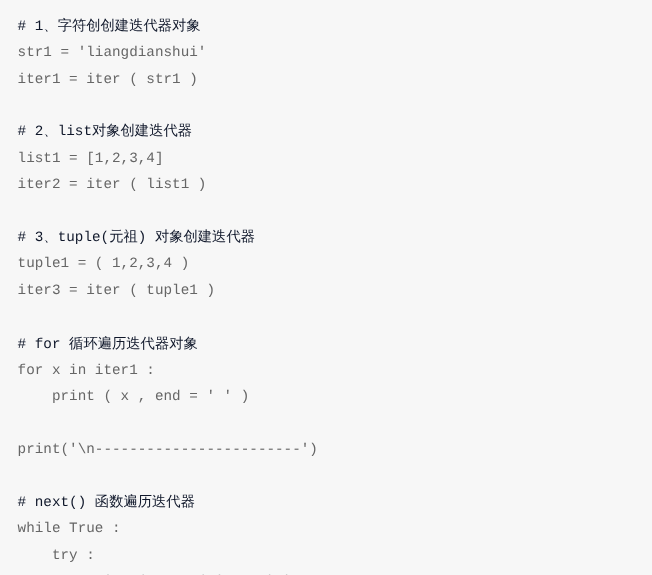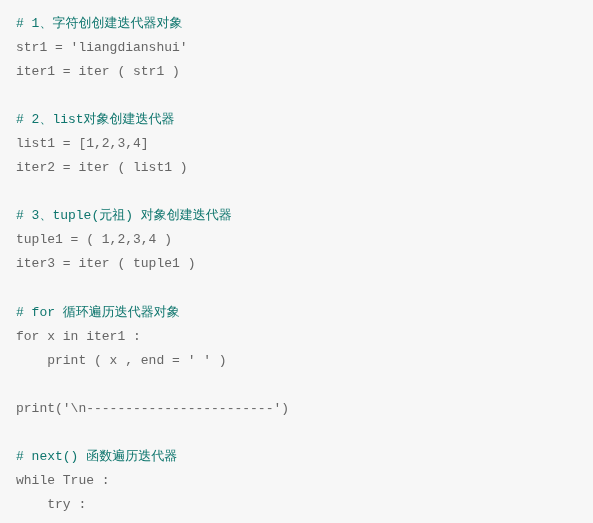--- a/index.html
+++ b/index.html
@@ -15,21 +15,21 @@
       padding: 12px 16px;
       width: 593px;
       height: 523px;
       overflow: hidden;
     }
     .code-block {
       white-space: pre;
       color: #666;
     }
     .comment {
-      color: #0f766e;
+      color: #0f172a;
     }
     .line {
       display: block;
     }
   </style>
 </head>
 <body>
 
 <div class="code-block" id="code-container"><span class="line comment"># 1、字符创创建迭代器对象</span><span class="line">str1 = 'liangdianshui'</span><span class="line">iter1 = iter ( str1 )</span><span class="line">&nbsp;</span><span class="line comment"># 2、list对象创建迭代器</span><span class="line">list1 = [1,2,3,4]</span><span class="line">iter2 = iter ( list1 )</span><span class="line">&nbsp;</span><span class="line comment"># 3、tuple(元祖) 对象创建迭代器</span><span class="line">tuple1 = ( 1,2,3,4 )</span><span class="line">iter3 = iter ( tuple1 )</span><span class="line">&nbsp;</span><span class="line comment"># for 循环遍历迭代器对象</span><span class="line">for x in iter1 :</span><span class="line">    print ( x , end = ' ' )</span><span class="line">&nbsp;</span><span class="line">print('\n------------------------')</span><span class="line">&nbsp;</span><span class="line comment"># next() 函数遍历迭代器</span><span class="line">while True :</span><span class="line">    try :</span><span class="line">        print ( next ( iter3 ) )</span></div>
 

